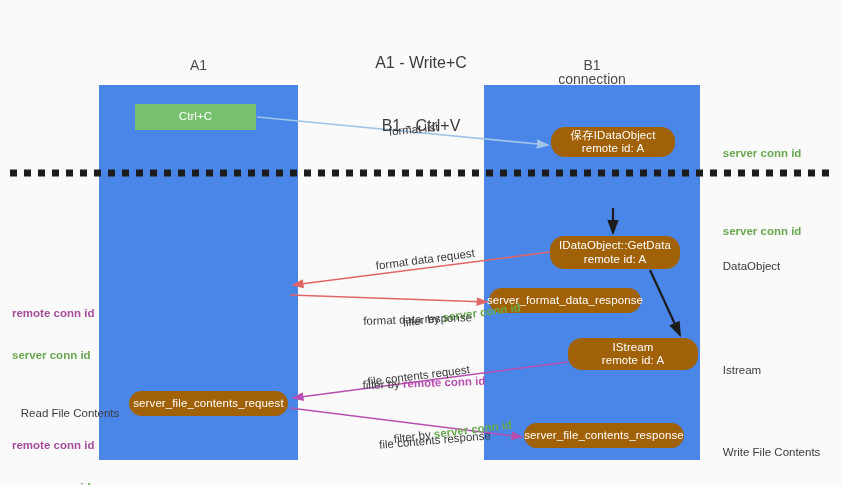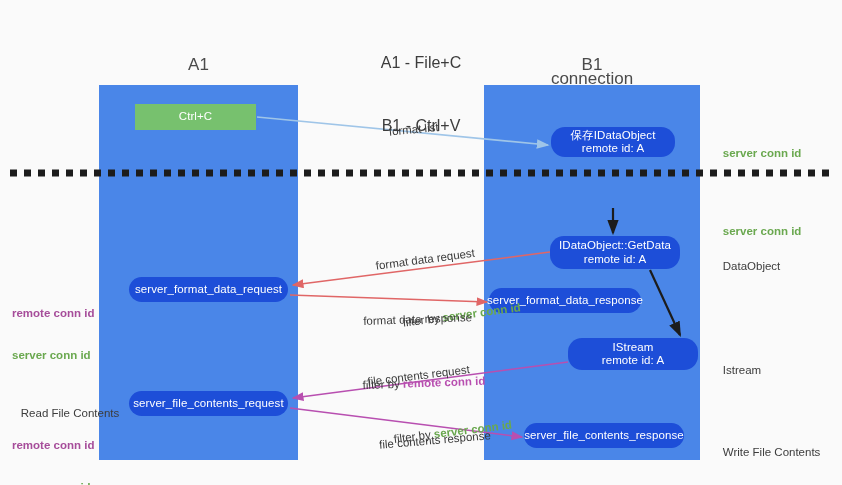--- a/index.html
+++ b/index.html
@@ -32,42 +32,42 @@
     font-size: 16px;
     line-height: 21px;
     color: #3c3c3c;
     white-space: pre;
   }
 
   
   .col-header {
     position: absolute;
     text-align: center;
-    font-size: 17px;
+    font-size: 14px;
     line-height: 14px;
     color: #4a4a4a;
   }
   .col-header .sub { display: block; }
 
   
   .node {
     position: absolute;
     box-sizing: border-box;
     display: flex;
     flex-direction: column;
     align-items: center;
     justify-content: center;
     text-align: center;
     color: #ffffff;
     font-size: 11.5px;
     line-height: 13.5px;
     letter-spacing: 0.1px;
   }
   .node.green { background: #77c16e; }
-  .node.orange { background: #1d4ed8; border-radius: 14px; }
+  .node.orange { background: #a16207; border-radius: 14px; }
   .node .l2 { display: block; }
 
   
   .annot {
     position: absolute;
     font-size: 11.5px;
     line-height: 14px;
     white-space: pre;
   }
   .annot.grey { color: #3c3c3c; }
@@ -120,21 +120,21 @@
     <line x1="550" y1="252" x2="293" y2="285" stroke="#e06666" stroke-width="1.5" marker-end="url(#arrow-red)"></line>
 
     <line x1="290" y1="295" x2="487" y2="302" stroke="#e06666" stroke-width="1.5" marker-end="url(#arrow-red)"></line>
 
     <line x1="568" y1="362" x2="293" y2="398" stroke="#b84fb0" stroke-width="1.5" marker-end="url(#arrow-purple)"></line>
 
     <line x1="290" y1="408" x2="522" y2="437" stroke="#b84fb0" stroke-width="1.5" marker-end="url(#arrow-purple)"></line>
   </svg>
 
   <div class="title">
-    <div>A1 - File+C</div>
+    <div>A1 - Write+C</div>
     <div>B1 - Ctrl+V</div>
   </div>
 
   <div class="col-header" style="left:99px; top:58px; width:199px;">
     <span>A1</span>
   </div>
   <div class="col-header" style="left:484px; top:58px; width:216px;">
     <span>B1</span>
     <span class="sub">connection</span>
   </div>
@@ -147,23 +147,20 @@
     <span>保存IDataObject</span>
     <span class="l2">remote id: A</span>
   </div>
 
 
   <div class="node orange" style="left:550px; top:236px; width:130px; height:33px;text-align:right;">
     <span>IDataObject::GetData</span>
     <span class="l2">remote id: A</span>
   </div>
 
-  <div class="node orange" style="left:129px; top:277px; width:159px; height:25px;">
-    <span>server_format_data_request</span>
-  </div>
 
   <div class="node orange" style="left:489px; top:288px; width:152px; height:25px;">
     <span>server_format_data_response</span>
   </div>
 
   <div class="node orange" style="left:568px; top:338px; width:130px; height:32px;">
     <span>IStream</span>
     <span class="l2">remote id: A</span>
   </div>
 

